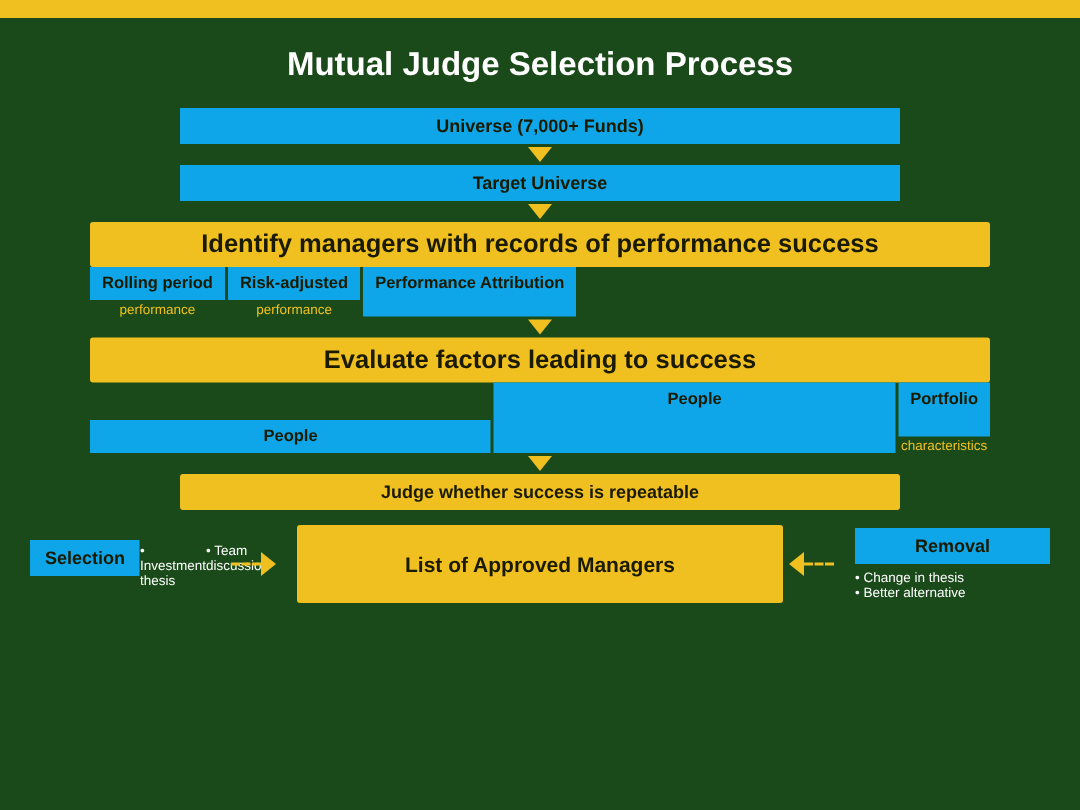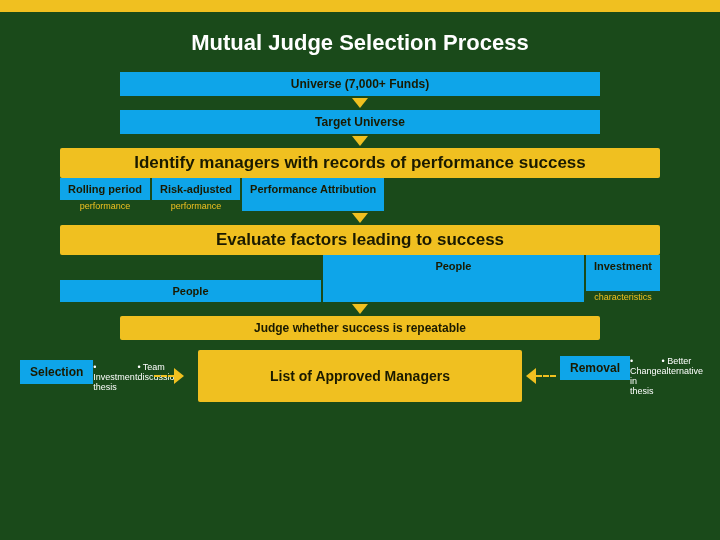--- a/index.html
+++ b/index.html
@@ -170,21 +170,21 @@
     </div>
 
     <div class="arrow-down"></div>
 
     <div class="section-header-wide">Evaluate factors leading to success</div>
 
     <div class="row-3col">
       <div class="yellow-box" style="padding:5px 8px;margin-top:25px;">People</div>
       <div class="yellow-box" style="padding:5px 8px;">People</div>
       <div style="display:flex;flex-direction:column;align-items:center;">
-        <div class="yellow-box" style="width:100%;padding:5px 8px;">Investment</div>
+        <div class="yellow-box" style="width:100%;padding:5px 8px;">Portfolio</div>
         <div class="col-subtext">characteristics</div>
       </div>
     </div>
 
     <div class="arrow-down"></div>
 
     <div class="judge-box">Judge whether success is repeatable</div>
 
     <div style="display:flex;flex-direction:row;align-items:center;width:680px;margin-top:10px;gap:0;">
 
@@ -201,21 +201,21 @@
 
       <div style="flex:1;display:flex;flex-direction:column;align-items:center;justify-content:center;padding-left:10px;">
         <div style="background-color:#f0c020;color:#1a1a00;font-size:14px;font-weight:bold;text-align:center;padding:18px 24px;border-radius:2px;width:100%;">List of Approved Managers</div>
       </div>
 
       <div style="display:flex;flex-direction:row;align-items:center;margin:0 4px;">
         <div class="arrow-left"></div>
         <div style="border-top:2px dashed #f0c020;width:20px;"></div>
       </div>
 
-      <div style="display:flex;flex-direction:row;align-items:flex-start;width:140px;">
+      <div style="display:flex;flex-direction:column;align-items:flex-end;width:140px;">
         <div class="yellow-box" style="width:130px;padding:5px 10px;margin-bottom:4px;">Removal</div>
         <div class="right-bullet-text">• Change in thesis</div>
         <div class="right-bullet-text">• Better alternative</div>
       </div>
 
     </div>
 
   </div>
 </div>
 

